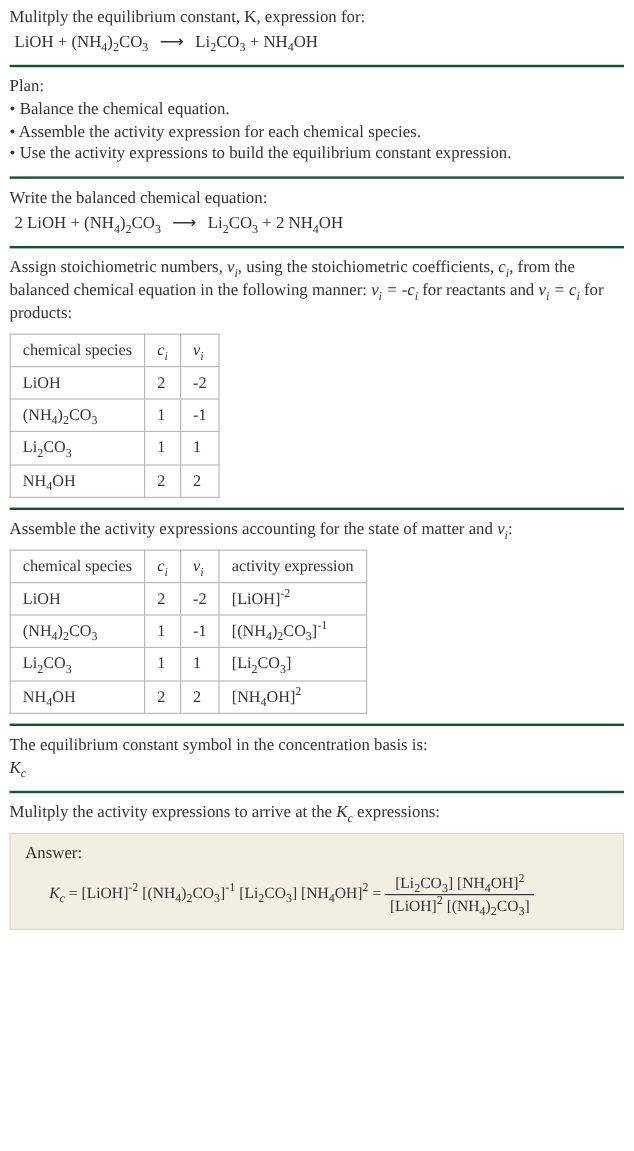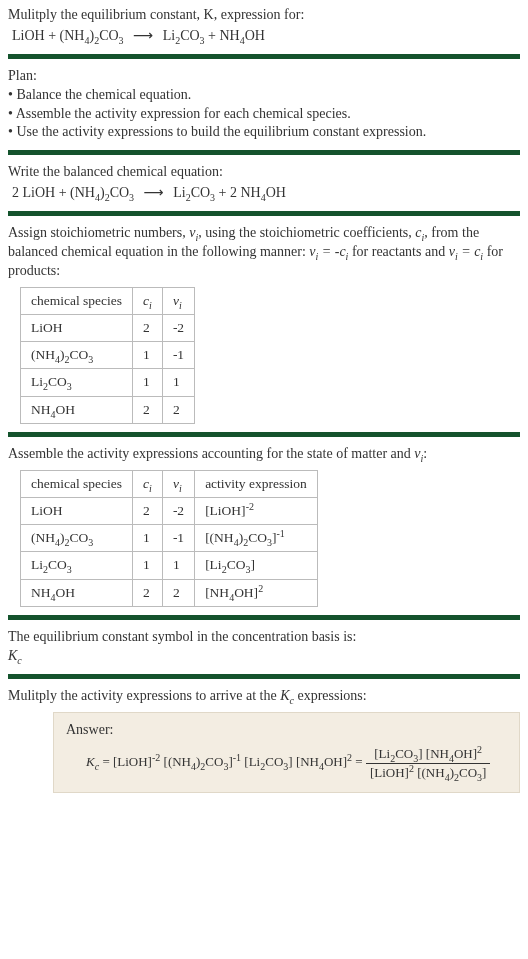--- a/index.html
+++ b/index.html
@@ -7,21 +7,21 @@
     font-size: 14px;
     color: #333;
     margin: 0;
     padding: 6px 8px;
     width: 528px;
     box-sizing: border-box;
     background: #fff;
     line-height: 1.35;
   }
   .section {
-    border-top: 5px solid #14532d;
+    border-top: 2px solid #14532d;
     padding-top: 8px;
     margin-top: 8px;
   }
   .section.first {
     border-top: none;
     margin-top: 0;
     padding-top: 0;
   }
   .eq {
     font-family: Georgia, serif;
@@ -29,36 +29,35 @@
   }
   sub, sup {
     font-size: 10px;
     line-height: 0;
   }
   .arrow {
     padding: 0 6px;
   }
   table.tbl {
     border-collapse: collapse;
-    margin: 6px 12px;
+    margin: 6px 0;
     font-size: 13.5px;
   }
   table.tbl th, table.tbl td {
     border: 1px solid #bbb;
     padding: 4px 10px;
     text-align: left;
     font-weight: normal;
   }
   .italic { font-style: italic; font-family: Liberation Serif, serif; }
   .answerbox {
     background: #f3ede2;
     border: 1px solid #e0d8c8;
     padding: 8px 30px 10px 12px;
     margin-top: 6px;
-    margin-left: 45px;
   }
   .frac {
     display: inline-block;
     vertical-align: middle;
     text-align: center;
   }
   .frac .num {
     display: block;
     border-bottom: 1px solid #333;
     padding: 0 4px;

